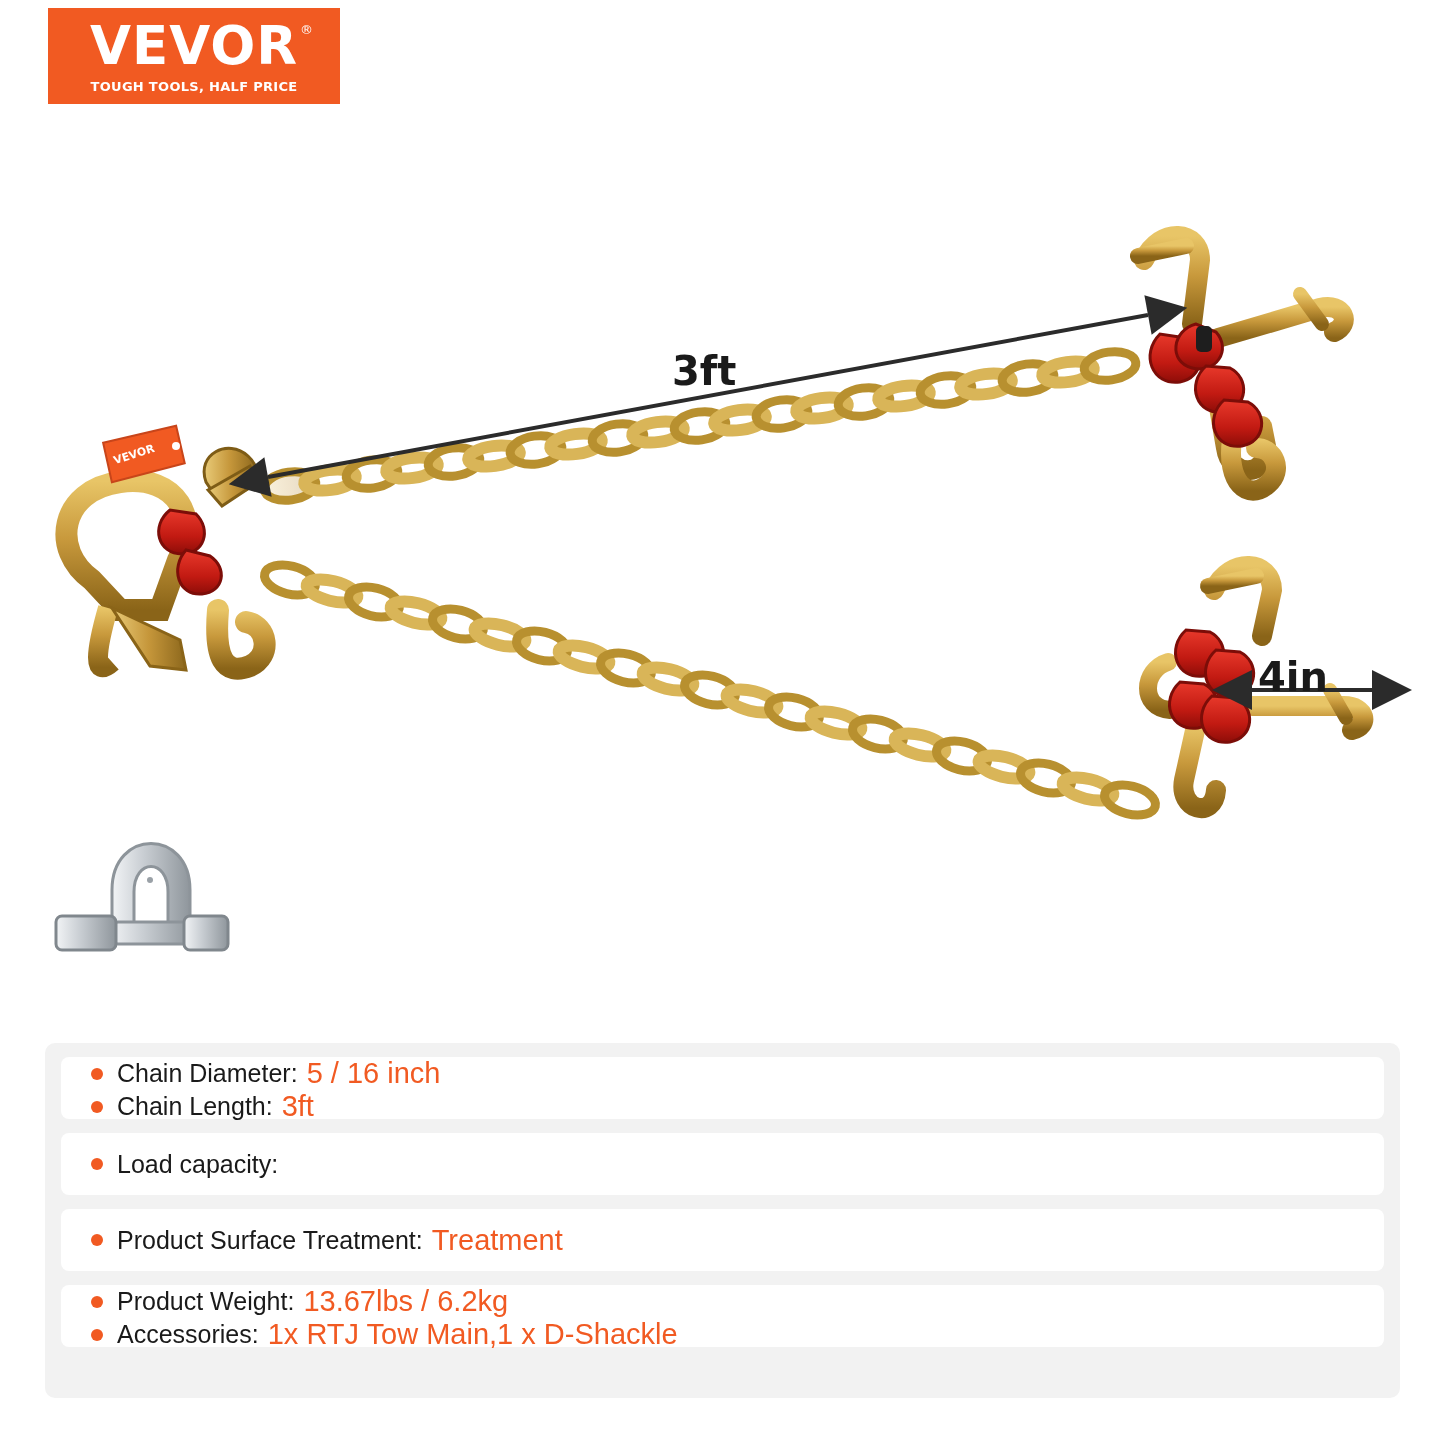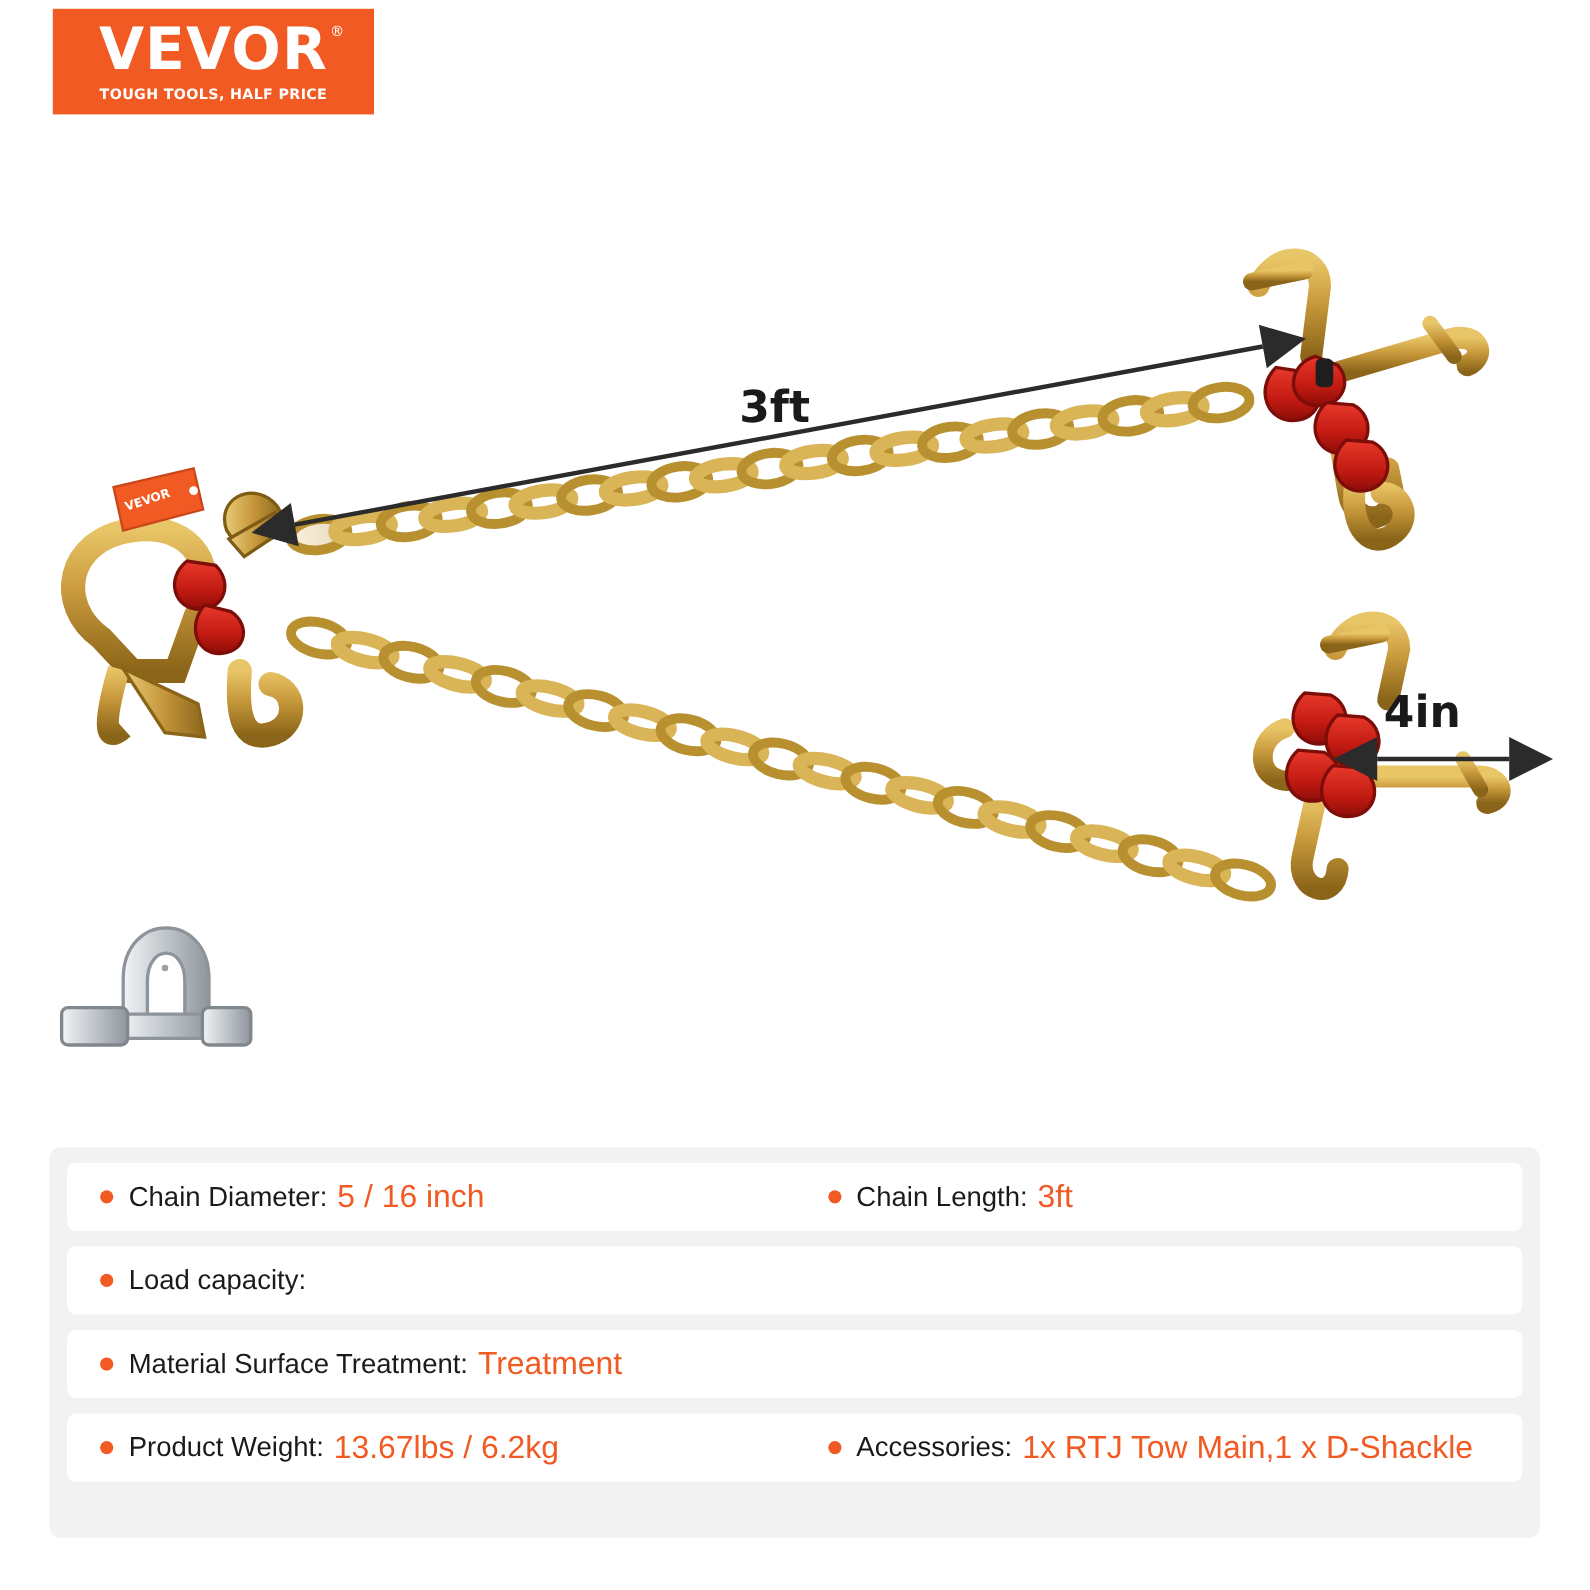--- a/index.html
+++ b/index.html
@@ -64,21 +64,21 @@
   .hero svg { display: block; }
 
   .dim-label {
     position: absolute;
     font-size: 40px;
     font-weight: bold;
     color: #1a1a1a;
     font-family: "DejaVu Sans", sans-serif;
   }
   .dim-3ft { left: 672px; top: 238px; }
-  .dim-4in { left: 1258px; top: 515px; }
+  .dim-4in { left: 1258px; top: 544px; }
 
   .vevor-tag-text {
     position: absolute;
     left: 113px;
     top: 338px;
     font-size: 11px;
     color: #ffffff;
     font-weight: bold;
     transform: rotate(-18deg);
     font-family: "DejaVu Sans", sans-serif;
@@ -95,21 +95,21 @@
     border-radius: 10px;
     padding: 14px 16px;
     box-sizing: border-box;
   }
   .spec-row {
     display: flex;
     background: #ffffff;
     border-radius: 8px;
     height: 62px;
     margin-bottom: 14px;
-    align-items: center;
+    flex-direction: column;
   }
   .spec-row:last-child { margin-bottom: 0; }
   .spec-cell {
     display: flex;
     align-items: center;
     height: 100%;
     box-sizing: border-box;
     padding-left: 30px;
   }
   .spec-cell.half { width: 50%; }
@@ -316,21 +316,21 @@
   <div class="spec-row">
     <div class="spec-cell full">
       <span class="bullet"></span>
       <span class="spec-key"> Load capacity:</span>
     </div>
   </div>
 
   <div class="spec-row">
     <div class="spec-cell half">
       <span class="bullet"></span>
-      <span class="spec-key">Material Surface Treatment:</span>
+      <span class="spec-key">Product Surface Treatment:</span>
       <span class="spec-val">Treatment</span>
     </div>
   </div>
 
   <div class="spec-row">
     <div class="spec-cell half">
       <span class="bullet"></span>
       <span class="spec-key">Product Weight:</span>
       <span class="spec-val">13.67lbs / 6.2kg</span>
     </div>

